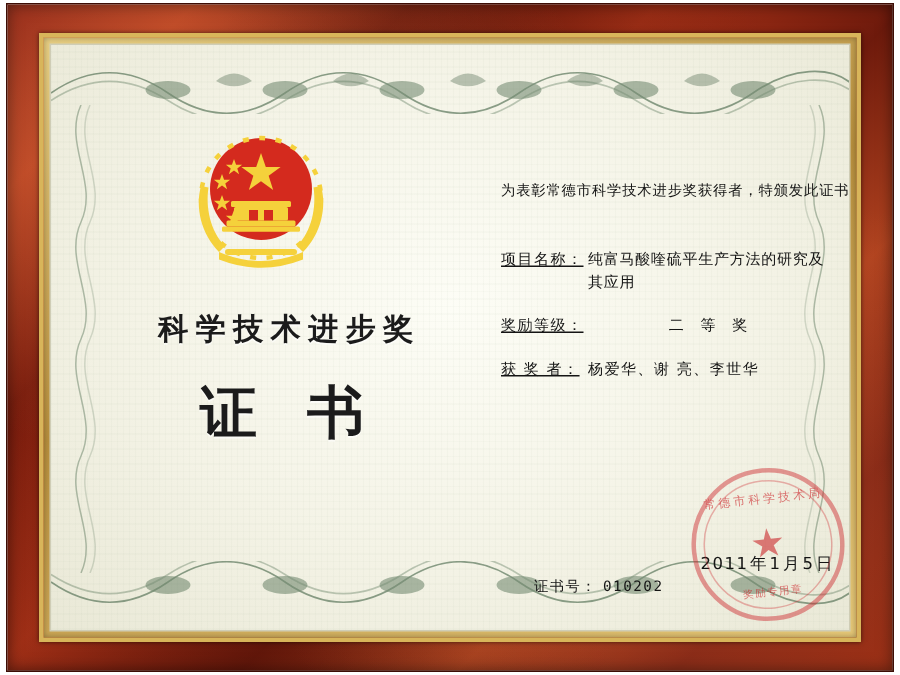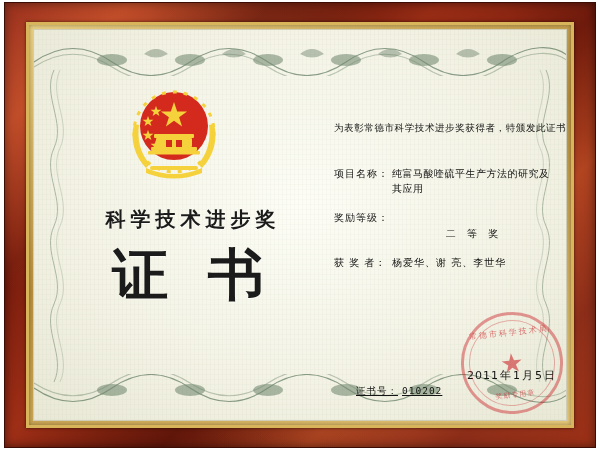--- a/index.html
+++ b/index.html
@@ -140,21 +140,21 @@
     font-family: "DejaVu Sans", sans-serif;
     font-weight: bold;
     color: #1b1b1b;
     letter-spacing: 5px;
     text-shadow: 0 1px 0 rgba(255,255,255,0.6);
     white-space: nowrap;
   }
   .title-line1 { font-size: 27px; line-height: 34px; }
   .title-line2 { font-size: 20px; line-height: 38px; }
   .title-line3 {
-    font-size: 56px;
+    font-size: 38px;
     line-height: 62px;
     letter-spacing: 10px;
     margin-top: 6px;
   }
 
   
   .right-panel {
     position: absolute;
     left: 300px;
     top: 90px;
@@ -181,32 +181,32 @@
     font-size: 10px;
     line-height: 15px;
   }
 
   .field-label {
     width: 58px;
     flex: 0 0 58px;
     letter-spacing: 1px;
     color: #141414;
     white-space: nowrap;
+    text-decoration: underline;
   }
 
   .field-value {
     flex: 1 1 auto;
     color: #141414;
     letter-spacing: 0.5px;
   }
 
   .field-value.center {
     text-align: center;
     letter-spacing: 4px;
-    margin-top: 16px;
   }
 
   .field-value .vline {
     display: block;
     white-space: nowrap;
     letter-spacing: 1px;
   }
   .field-value .vline + .vline { margin-top: 17px; }
 
   
@@ -223,21 +223,20 @@
 
   
   .cert-number {
     position: absolute;
     left: 322px;
     top: 355px;
     font-size: 9.5px;
     letter-spacing: 1px;
     color: #141414;
     white-space: nowrap;
-    text-decoration: underline;
   }
   .cert-number .num {
     font-family: "DejaVu Sans Mono", monospace;
     letter-spacing: 1px;
     margin-left: 4px;
   }
 
   
   .seal {
     position: absolute;

